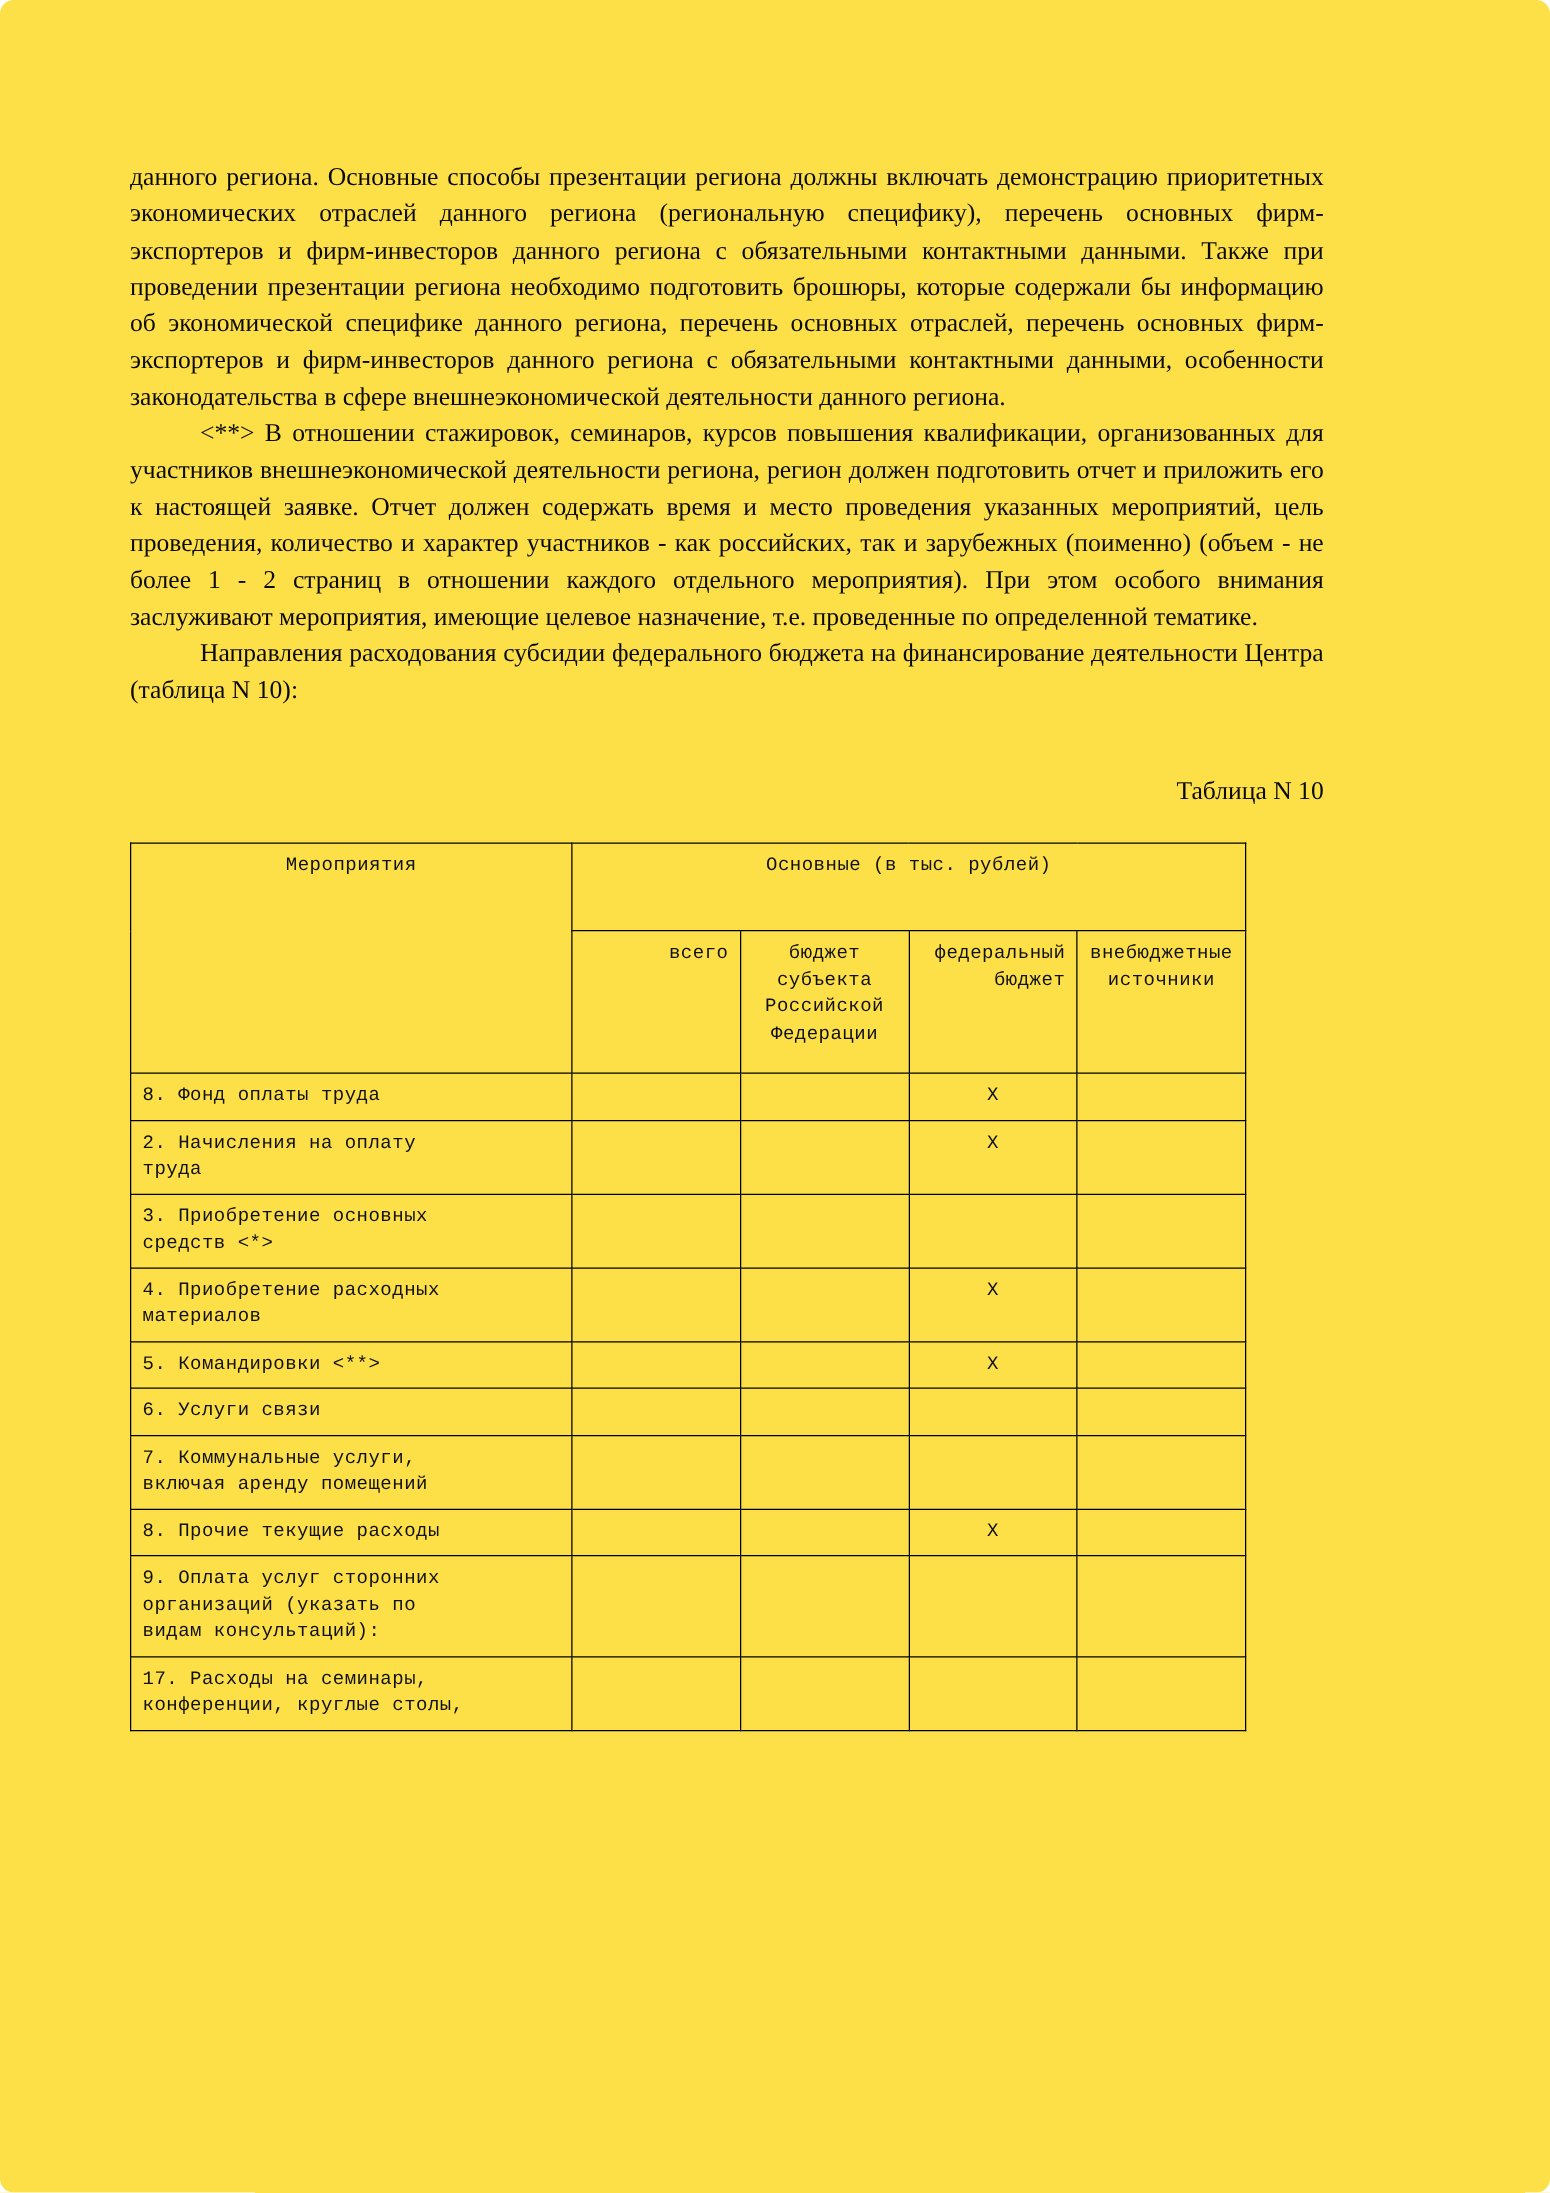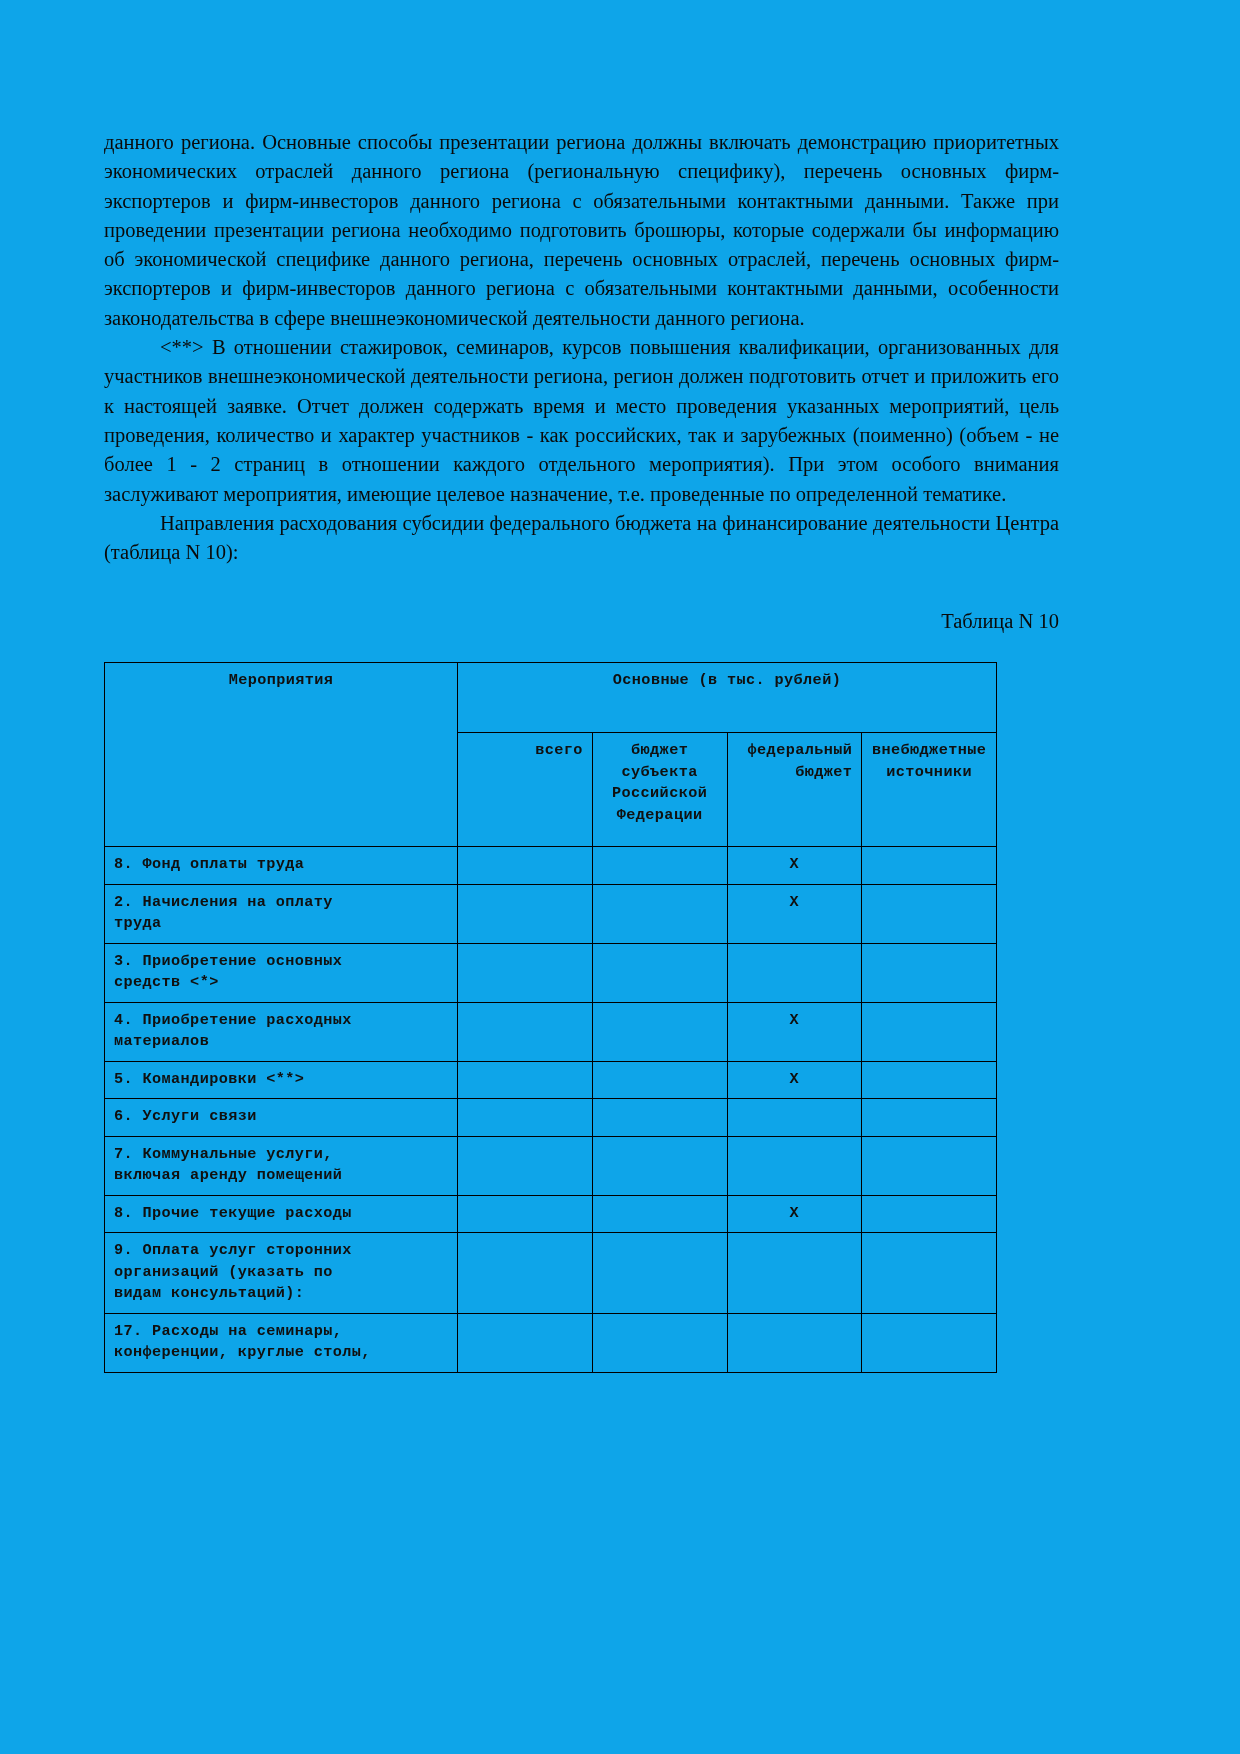--- a/index.html
+++ b/index.html
@@ -14,21 +14,22 @@
     color: #000000;
     position: relative;
     overflow: hidden;
   }
   .page {
     position: absolute;
     left: 0;
     top: 0;
     width: 1240px;
     height: 1754px;
-    background: #0ea5e9;
+    background: #fde047;
+    border-radius: 11px;
   }
   .content {
     position: absolute;
     left: 104px;
     top: 128px;
     width: 955px;
   }
   p.body-par {
     margin: 0 0 0 0;
     font-family: "Liberation Serif", serif;
@@ -40,42 +41,42 @@
     -webkit-hyphens: none;
     hyphens: none;
   }
   p.indent {
     text-indent: 56px;
   }
   .gap-par {
     margin-top: 29px;
   }
   .table-caption {
-    margin-top: 40px;
+    margin-top: 52px;
     font-family: "Liberation Serif", serif;
     font-size: 20.5px;
     line-height: 29px;
     text-align: right;
     color: #0a0a0a;
   }
   table.budget {
     margin-top: 26px;
     border-collapse: collapse;
     width: 893px;
     table-layout: fixed;
     font-family: "Liberation Mono", monospace;
     font-size: 15.2px;
     line-height: 21.5px;
     color: #101010;
   }
   table.budget td, table.budget th {
     border: 1.6px solid #000000;
     padding: 7px 9px 8px 9px;
     vertical-align: top;
-    font-weight: bold;
+    font-weight: normal;
     letter-spacing: 0.4px;
   }
   table.budget th.ctr, table.budget td.ctr {
     text-align: center;
   }
   td.measure-col {
     width: 334px;
   }
   td.col-total { width: 82px; }
   td.col-subject { width: 175px; }

